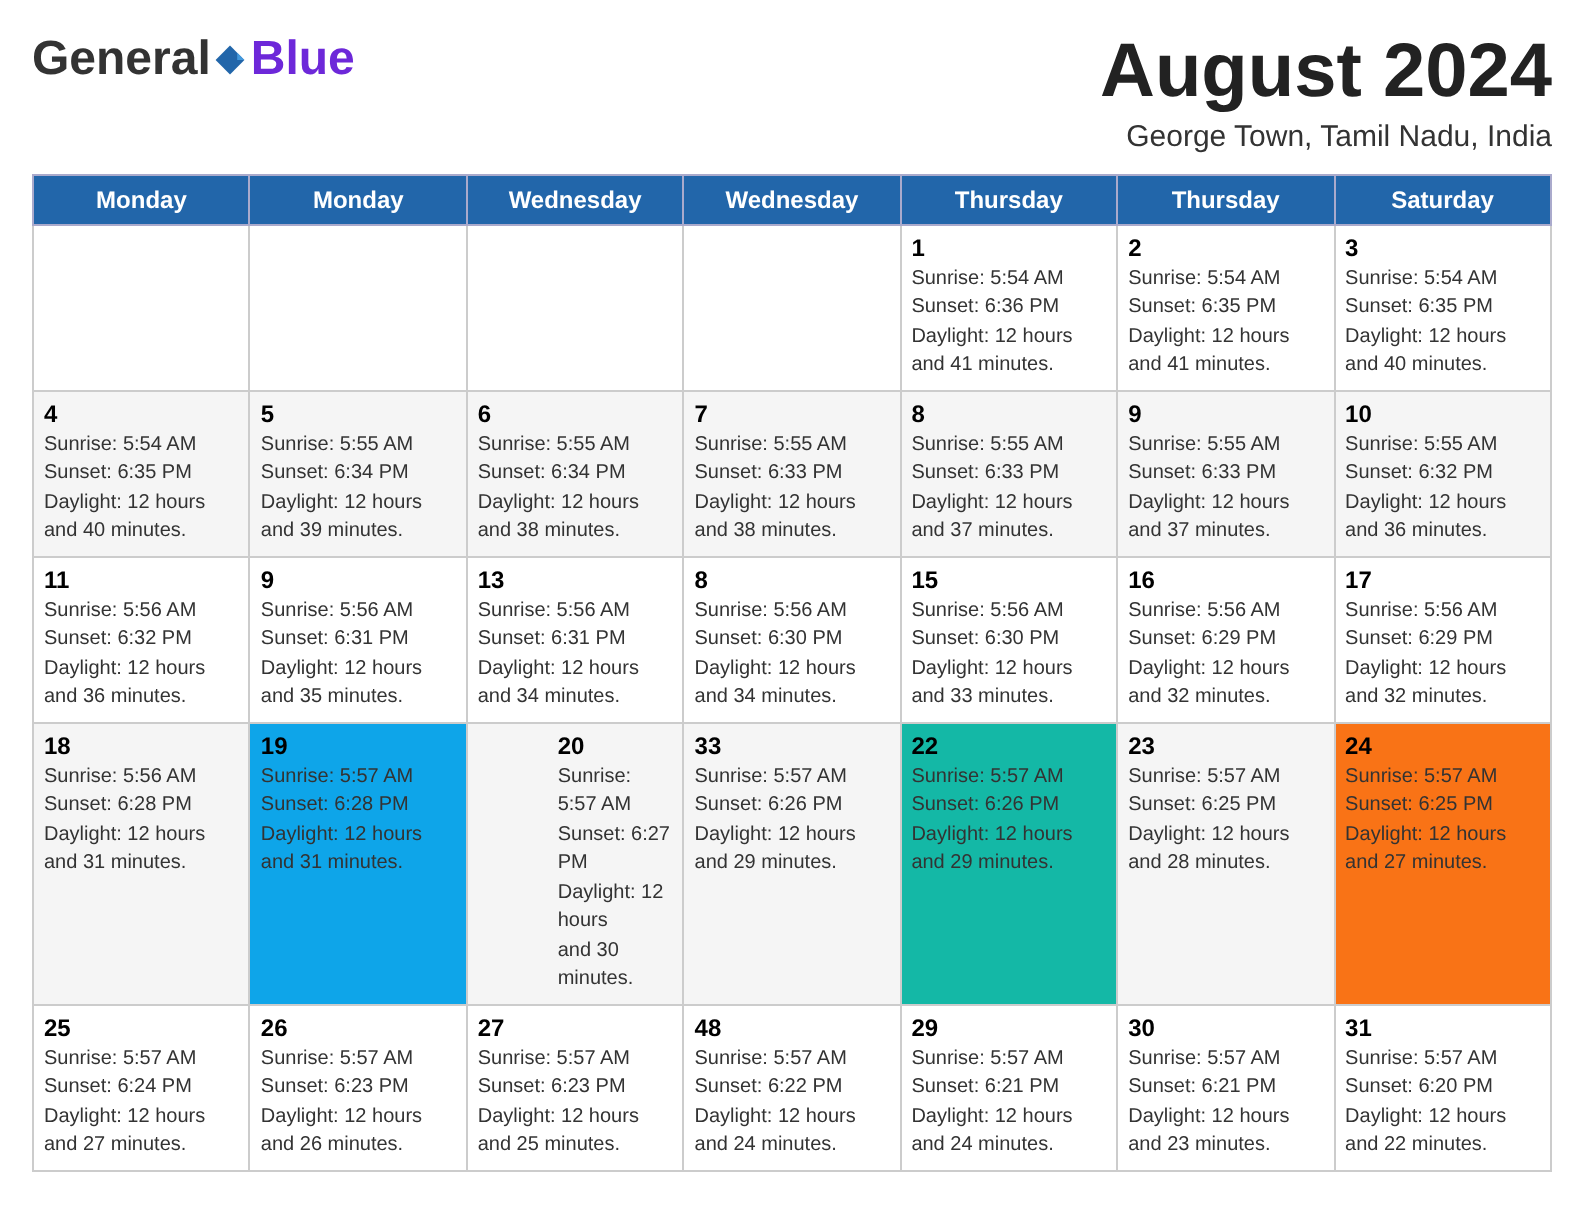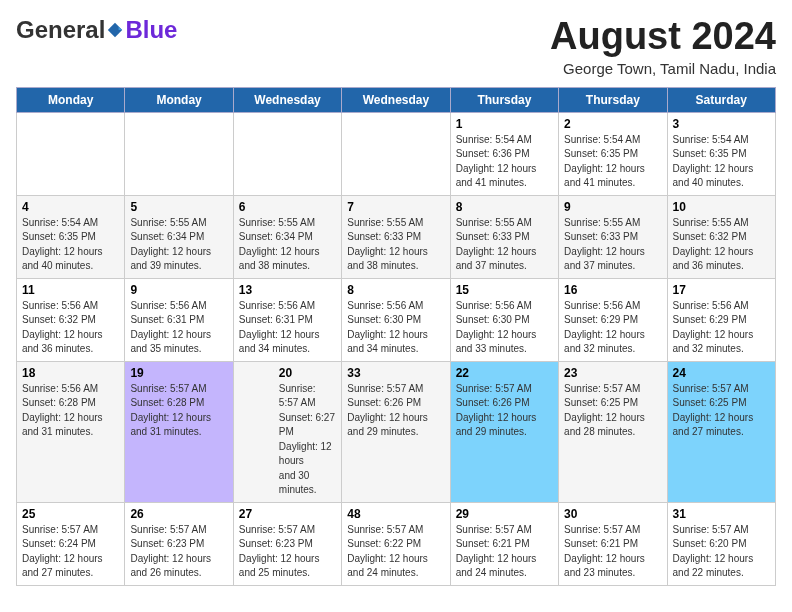--- a/index.html
+++ b/index.html
@@ -249,56 +249,56 @@
         </td>
       </tr>
       <tr>
         <td style="background: rgb(245, 245, 245);">
           <span class="day-num">18</span>
           <div class="day-info" style="white-space: pre-line;">Sunrise: 5:56 AM
 Sunset: 6:28 PM
 Daylight: 12 hours
 and 31 minutes.</div>
         </td>
-        <td style="background: #c4b5fd;">
+        <td style="background: #0ea5e9;">
           <span class="day-num">19</span>
           <div class="day-info" style="white-space: pre-line;">Sunrise: 5:57 AM
 Sunset: 6:28 PM
 Daylight: 12 hours
 and 31 minutes.</div>
         </td>
         <td style="background: rgb(245, 245, 245); padding-left: 45px;">
           <span class="day-num">20</span>
           <div class="day-info" style="white-space: pre-line;">Sunrise: 5:57 AM
 Sunset: 6:27 PM
 Daylight: 12 hours
 and 30 minutes.</div>
         </td>
         <td style="background: rgb(245, 245, 245);">
           <span class="day-num">33</span>
           <div class="day-info" style="white-space: pre-line;">Sunrise: 5:57 AM
 Sunset: 6:26 PM
 Daylight: 12 hours
 and 29 minutes.</div>
         </td>
-        <td style="background: #7dd3fc;">
+        <td style="background: #14b8a6;">
           <span class="day-num">22</span>
           <div class="day-info" style="white-space: pre-line;">Sunrise: 5:57 AM
 Sunset: 6:26 PM
 Daylight: 12 hours
 and 29 minutes.</div>
         </td>
         <td style="background: rgb(245, 245, 245); margin-top: 42px;">
           <span class="day-num">23</span>
           <div class="day-info" style="white-space: pre-line;">Sunrise: 5:57 AM
 Sunset: 6:25 PM
 Daylight: 12 hours
 and 28 minutes.</div>
         </td>
-        <td style="background: #7dd3fc;">
+        <td style="background: #f97316;">
           <span class="day-num">24</span>
           <div class="day-info" style="white-space: pre-line;">Sunrise: 5:57 AM
 Sunset: 6:25 PM
 Daylight: 12 hours
 and 27 minutes.</div>
         </td>
       </tr>
       <tr>
         <td>
           <span class="day-num">25</span>

